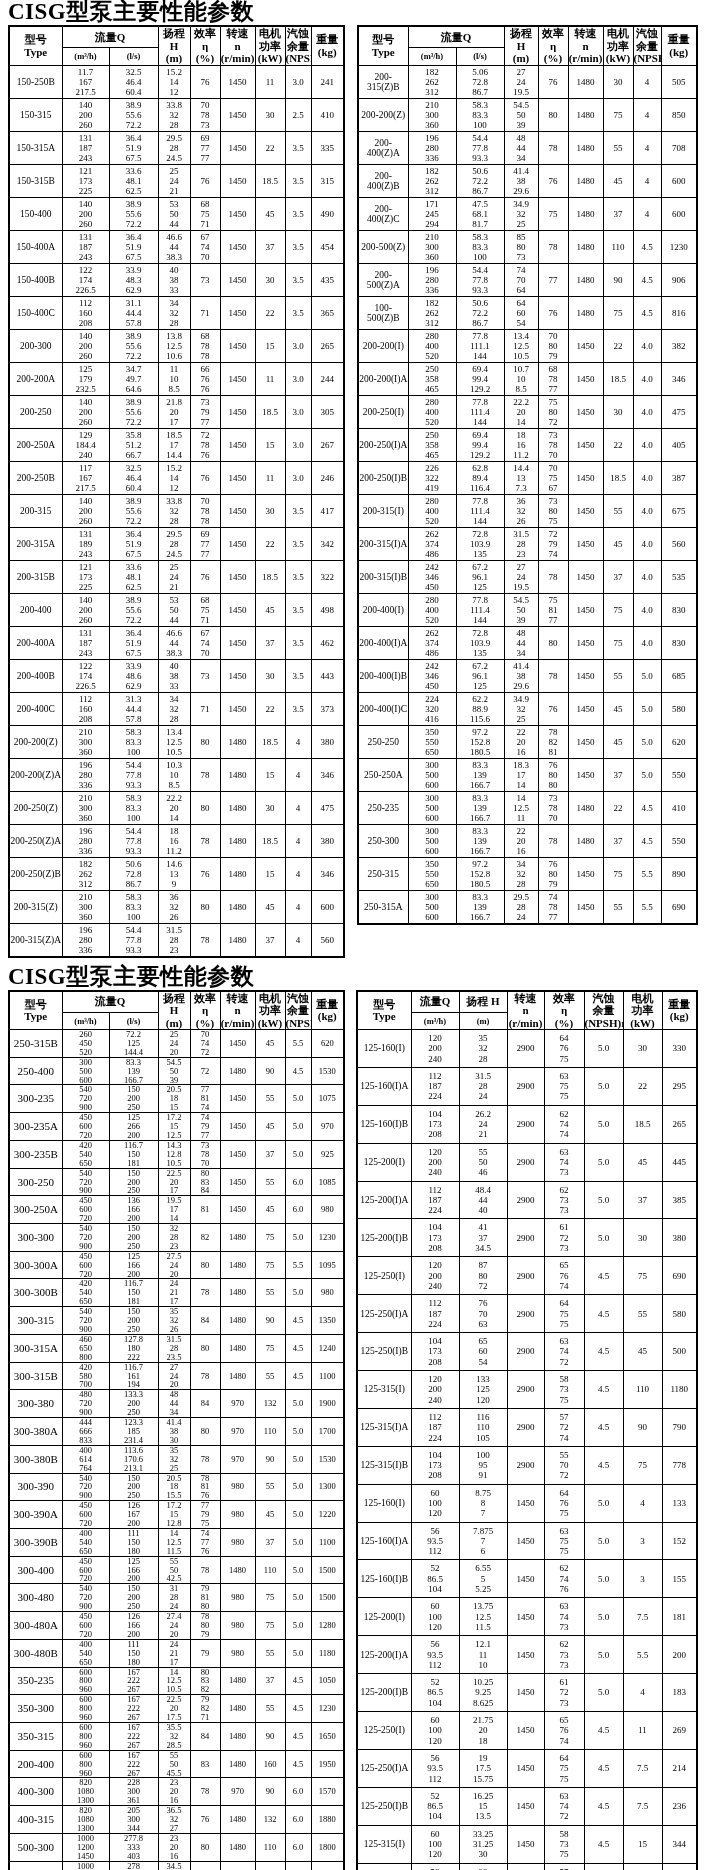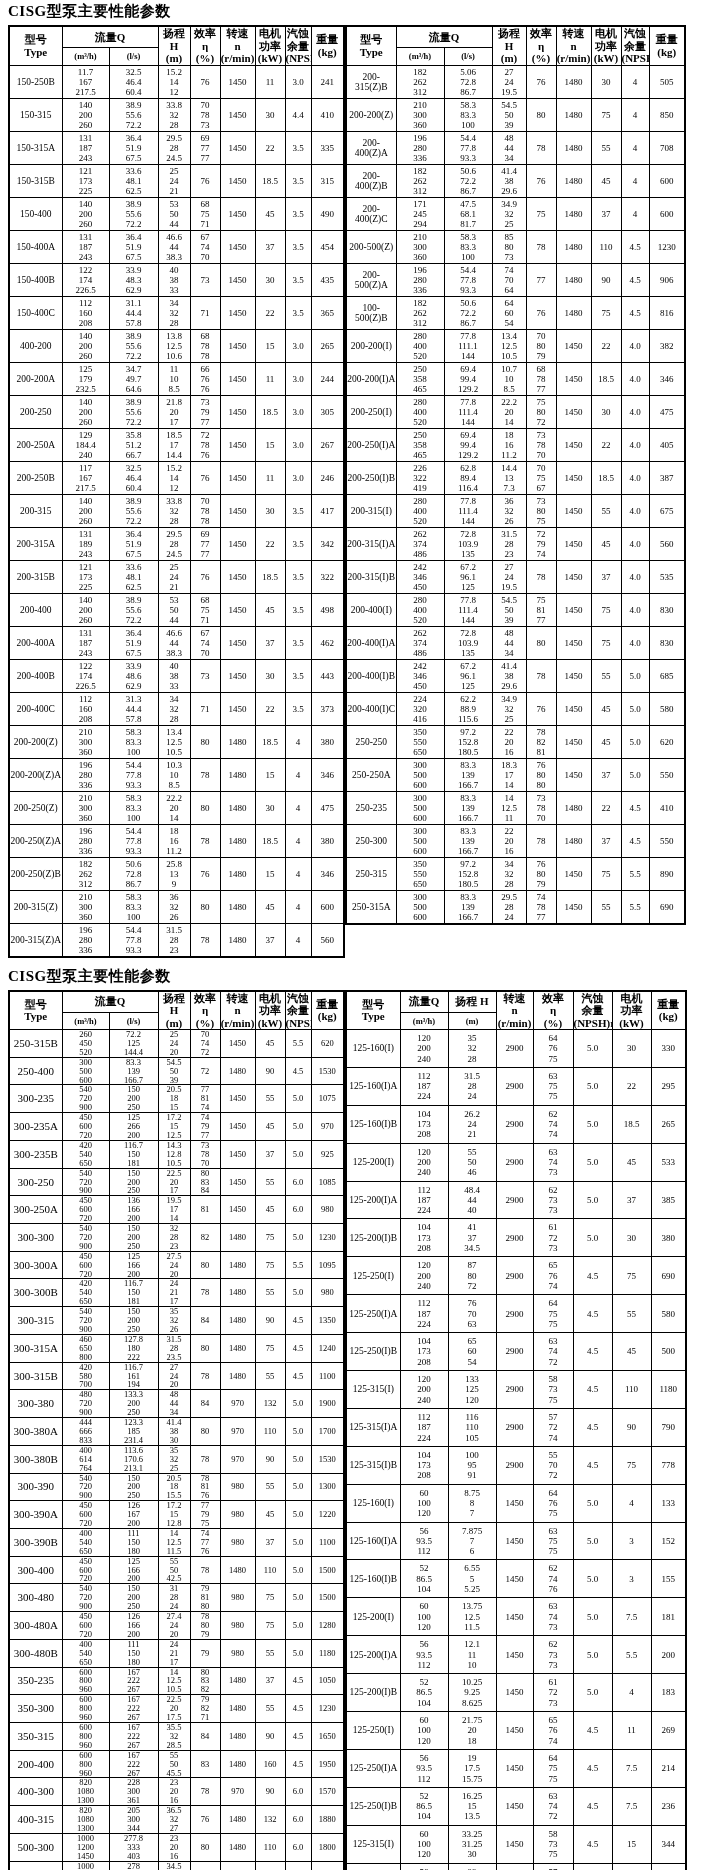--- a/index.html
+++ b/index.html
@@ -1,20 +1,20 @@
 <!DOCTYPE html>
 <html><head>
 <meta charset="utf-8">
 <style>
   html,body{margin:0;padding:0;background:#fff;color:#000;}
   body{width:704px;font-family:"Liberation Serif","DejaVu Serif",serif;}
   .page{padding:1px 6px 4px 8px;}
-  .section-title{font-size:15px;font-weight:bold;margin:0 0 3px 0;letter-spacing:0.5px;line-height:21px;}
+  .section-title{font-size:23px;font-weight:bold;margin:0 0 3px 0;letter-spacing:0.5px;line-height:21px;}
   .section-title.second{margin-top:8px;}
-  .tables-row{display:flex;align-items:flex-start;gap:0;}
+  .tables-row{display:flex;align-items:flex-start;gap:0;justify-content:space-between;}
   table{border-collapse:collapse;table-layout:fixed;border:2px solid #000;}
   th,td{border:1px solid #000;text-align:center;vertical-align:middle;white-space:pre-line;padding:0;overflow:hidden;}
   thead th{font-weight:bold;font-size:11px;line-height:12.5px;}
   thead th.sub{font-size:8.5px;line-height:10px;font-weight:bold;height:16px;}
   thead th.grp{height:20px;margin-top:28px;}
   td{font-size:9px;line-height:10px;}
   td.model{font-size:9.5px;}
   
   .t-s1l{width:335px}.t-s1r{width:341px}
   .t-s2l{width:335px}.t-s2r{width:342px}
@@ -99,21 +99,21 @@
 55.6
 72.2</td>
             <td>33.8
 32
 28</td>
             <td>70
 78
 73</td>
             <td>1450</td>
             <td>30</td>
-            <td>4.4</td>
+            <td>2.5</td>
             <td>410</td>
           </tr>
           <tr>
             <td class="model">150-315A</td>
             <td>131
 187
 243</td>
             <td>36.4
 51.9
 67.5</td>
@@ -211,21 +211,21 @@
             <td>34
 32
 28</td>
             <td>71</td>
             <td>1450</td>
             <td>22</td>
             <td>3.5</td>
             <td>365</td>
           </tr>
           <tr>
-            <td class="model">400-200</td>
+            <td class="model">200-300</td>
             <td>140
 200
 260</td>
             <td>38.9
 55.6
 72.2</td>
             <td>13.8
 12.5
 10.6</td>
             <td>68
@@ -506,21 +506,21 @@
             <td>380</td>
           </tr>
           <tr>
             <td class="model">200-250(Z)B</td>
             <td>182
 262
 312</td>
             <td>50.6
 72.8
 86.7</td>
-            <td>25.8
+            <td>14.6
 13
 9</td>
             <td>76</td>
             <td>1480</td>
             <td>15</td>
             <td>4</td>
             <td>346</td>
           </tr>
           <tr>
             <td class="model">200-315(Z)</td>
@@ -1765,21 +1765,21 @@
 240</td>
             <td>55
 50
 46</td>
             <td>2900</td>
             <td>63
 74
 73</td>
             <td>5.0</td>
             <td>45</td>
-            <td>533</td>
+            <td>445</td>
           </tr>
           <tr>
             <td class="model">125-200(I)A</td>
             <td>112
 187
 224</td>
             <td>48.4
 44
 40</td>
             <td>2900</td>

